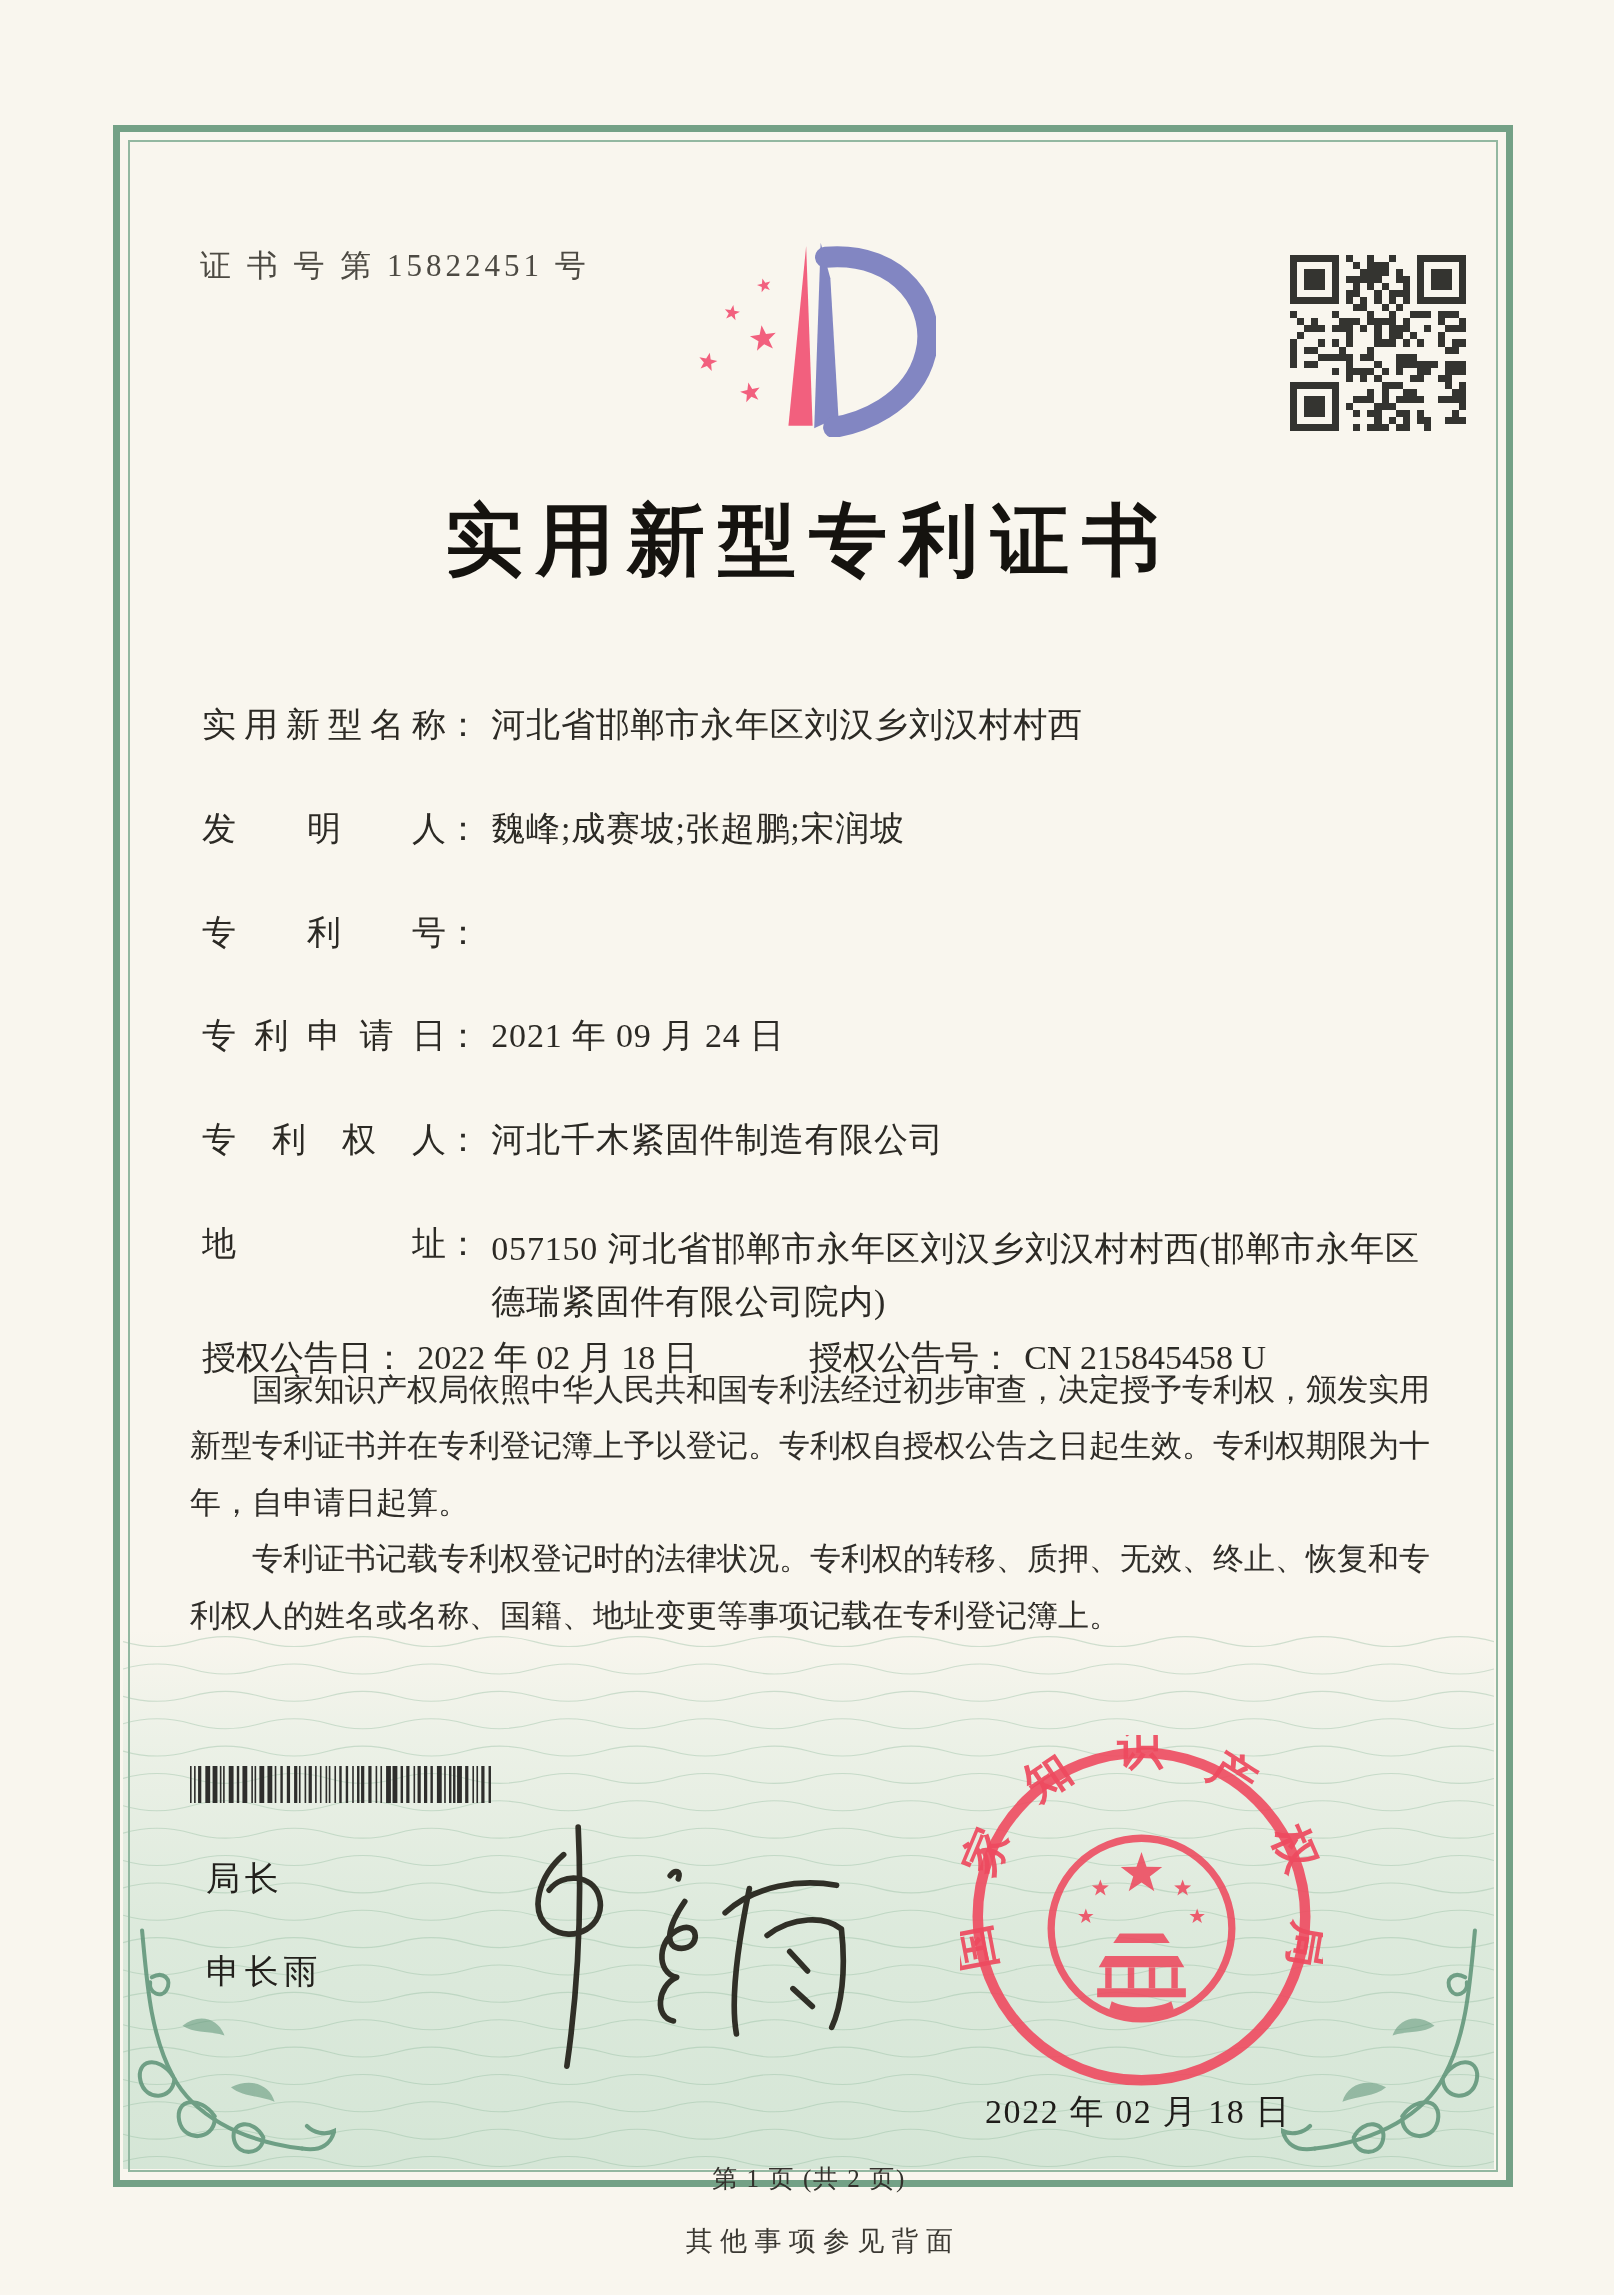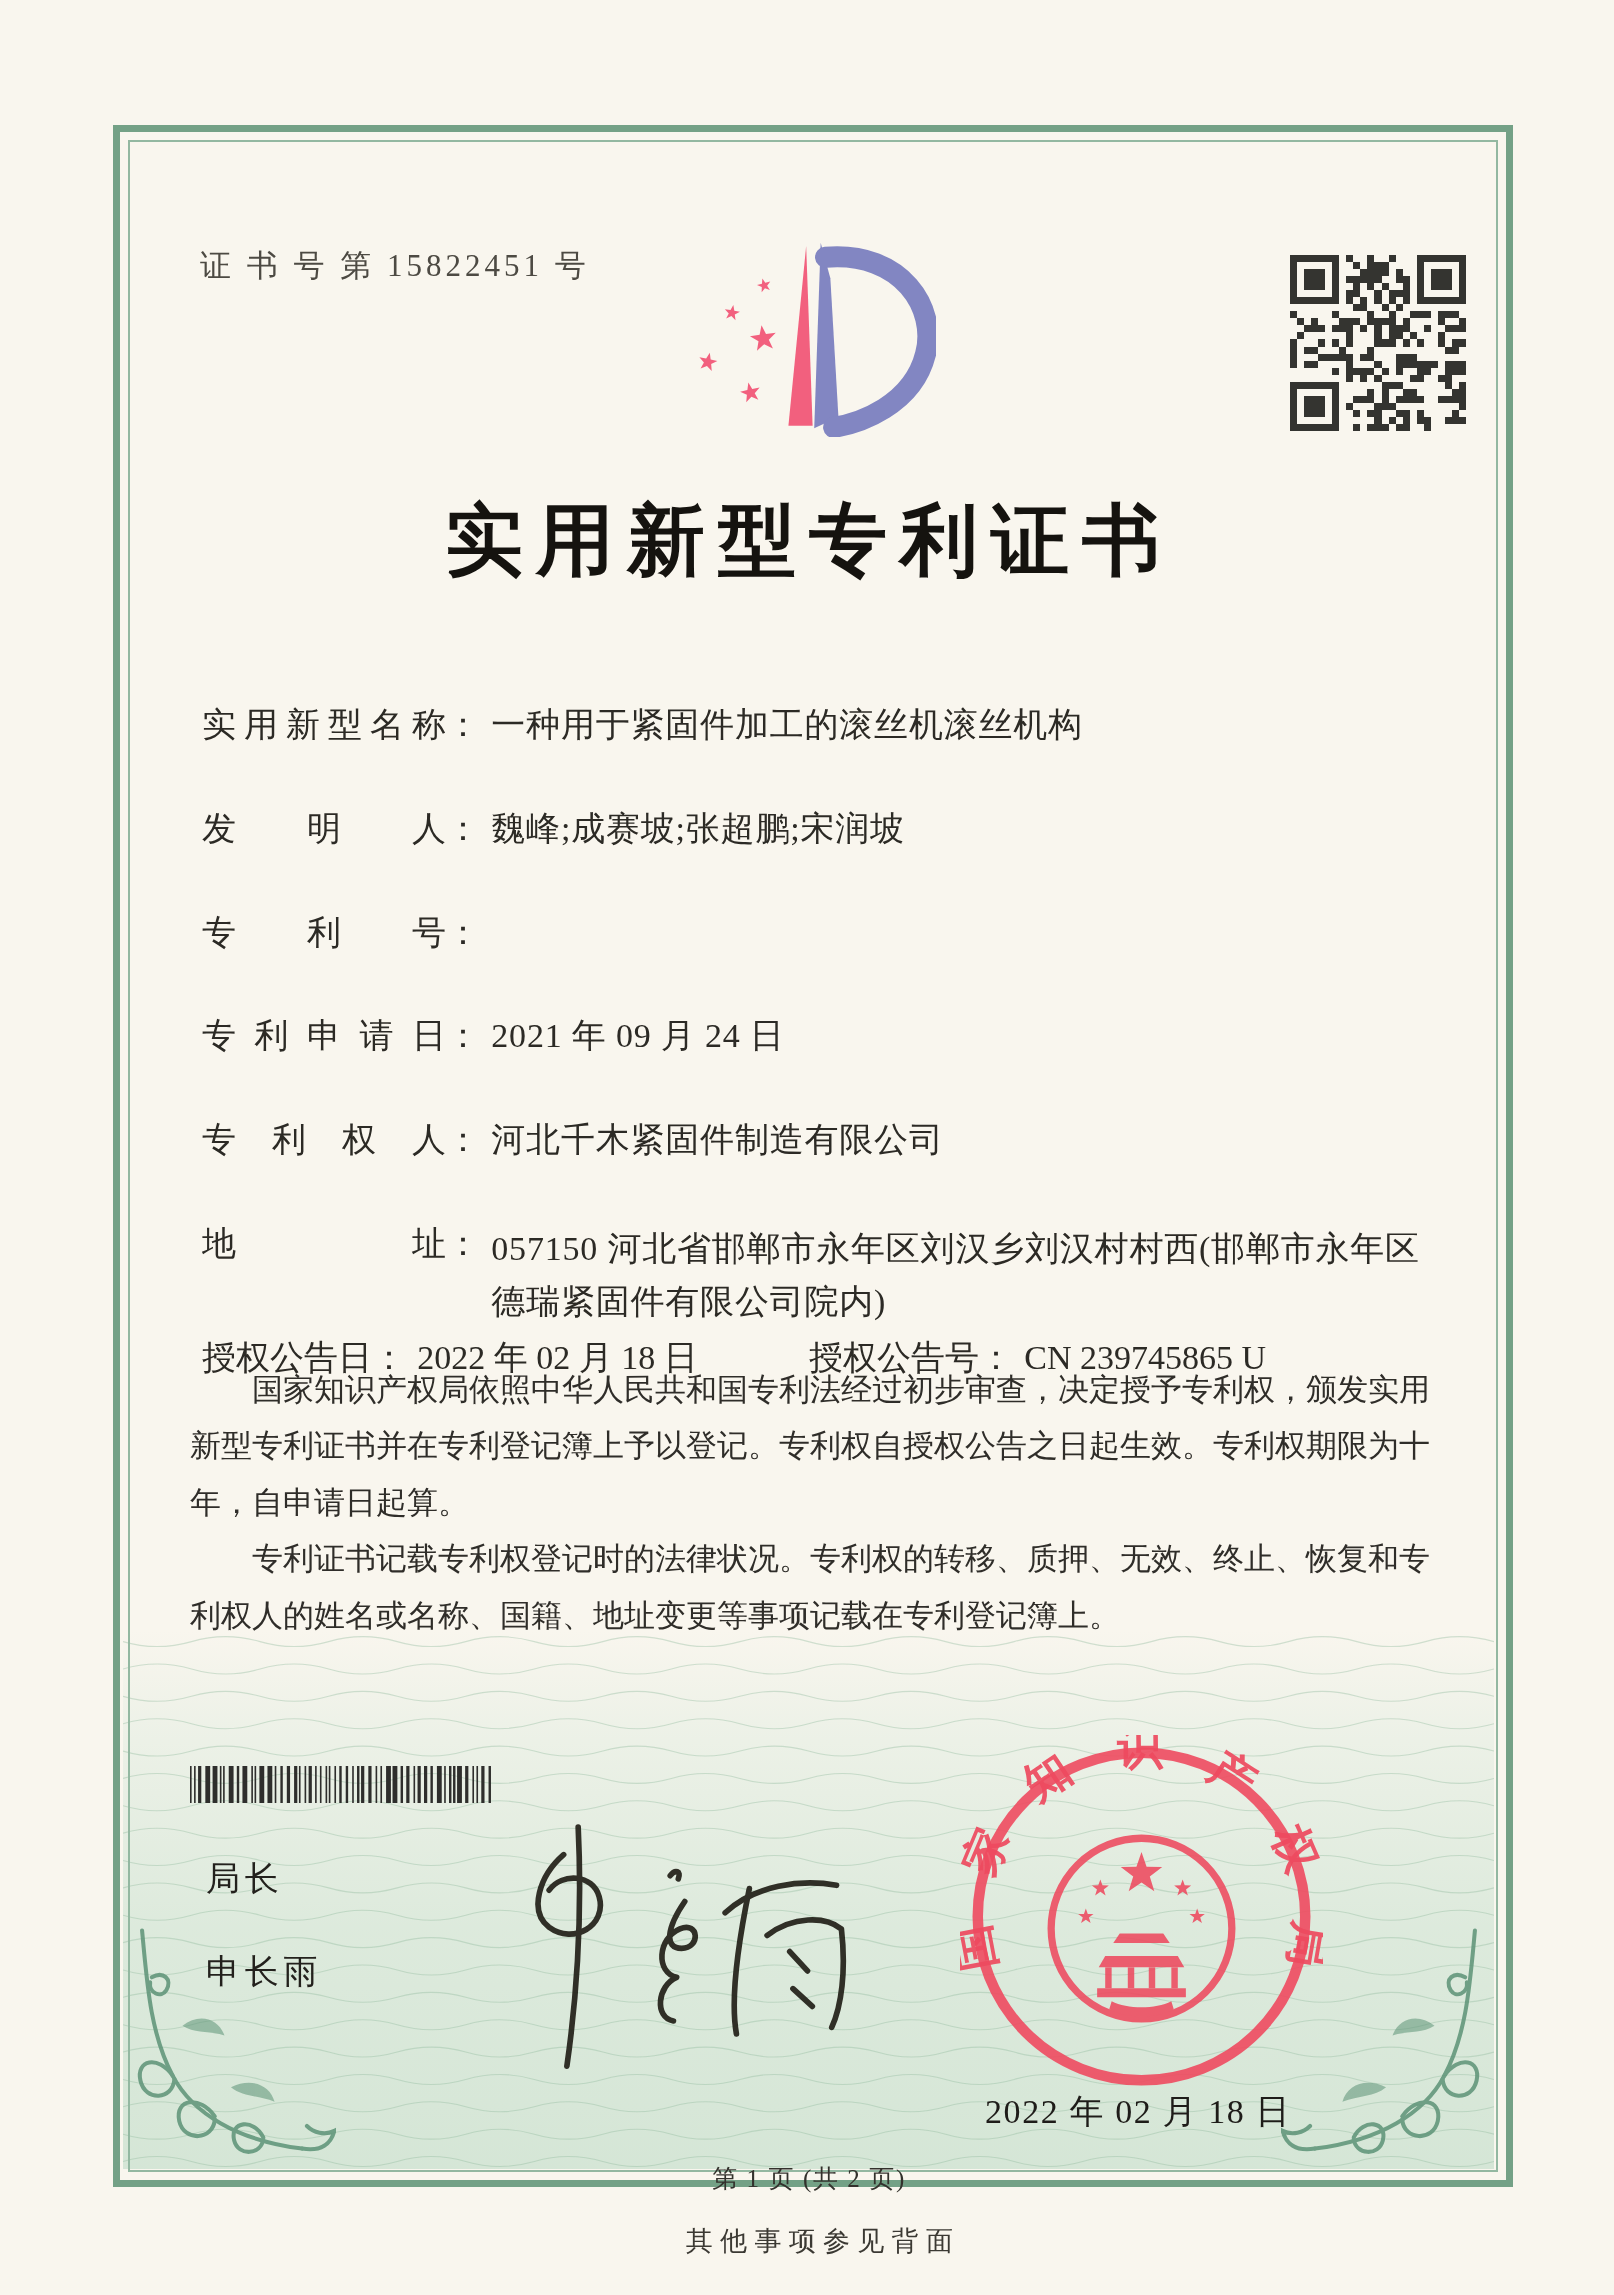--- a/index.html
+++ b/index.html
@@ -417,21 +417,21 @@
       <rect x="16" y="24" width="1" height="1" fill="#343430"></rect>
       <rect x="19" y="24" width="1" height="1" fill="#343430"></rect>
     </svg>
 
   <h1 class="title">实用新型专利证书</h1>
 
   <div class="fields">
     <div class="field">
       <span class="flabel">实用新型名称</span>
         <span class="colon">：</span>
-      <span class="fvalue">一种用于紧固件加工的滚丝机滚丝机构</span>
+      <span class="fvalue">河北省邯郸市永年区刘汉乡刘汉村村西</span>
     </div>
     <div class="field">
       <span class="flabel">发明人</span>
         <span class="colon">：</span>
       <span class="fvalue">魏峰;成赛坡;张超鹏;宋润坡</span>
     </div>
     <div class="field">
       <span class="flabel">专利号</span>
         <span class="colon">：</span>
     </div>
@@ -452,21 +452,21 @@
     </div>
     <div class="field grant-row">
       <span class="grant-pair">
         <span class="flabel plain">授权公告日</span>
           <span class="colon">：</span>
         <span>2022 年 02 月 18 日</span>
       </span>
       <span class="grant-pair second">
         <span class="flabel plain">授权公告号</span>
           <span class="colon">：</span>
-        <span>CN 239745865 U</span>
+        <span>CN 215845458 U</span>
       </span>
     </div>
   </div>
 
   <div class="paras">
     <p>国家知识产权局依照中华人民共和国专利法经过初步审查，决定授予专利权，颁发实用新型专利证书并在专利登记簿上予以登记。专利权自授权公告之日起生效。专利权期限为十年，自申请日起算。</p>
     <p>专利证书记载专利权登记时的法律状况。专利权的转移、质押、无效、终止、恢复和专利权人的姓名或名称、国籍、地址变更等事项记载在专利登记簿上。</p>
   </div>
 
   <svg class="barcode" id="barcode" viewBox="0 0 378 46" preserveAspectRatio="none">

